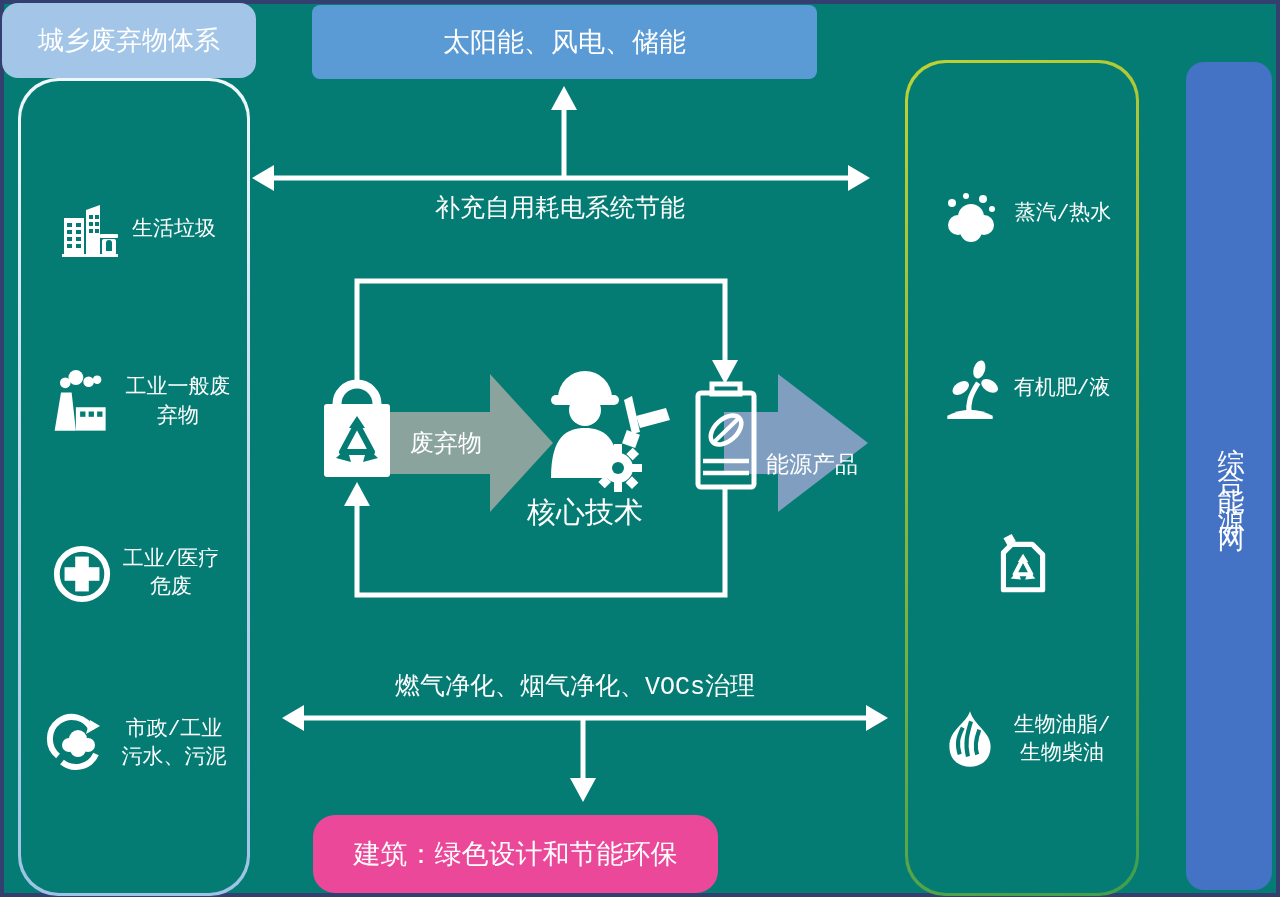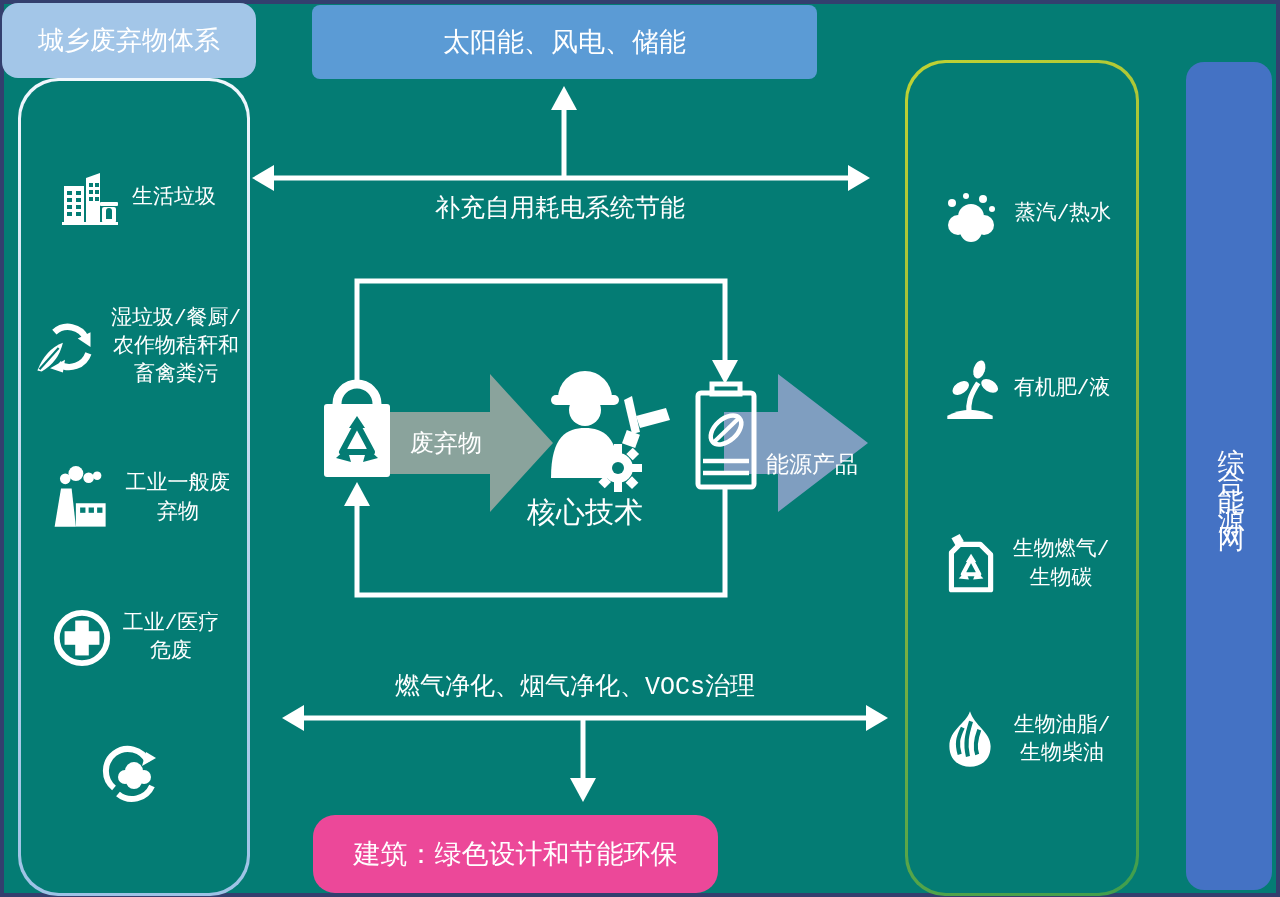--- a/index.html
+++ b/index.html
@@ -147,33 +147,20 @@
             <rect x="33" y="24" width="4" height="4"></rect>
               <rect x="39" y="24" width="4" height="4"></rect>
             <rect x="33" y="31" width="4" height="4"></rect>
               <rect x="39" y="31" width="4" height="4"></rect>
             <path d="M50,45 a3,3 0 0 1 6,0 v8 h-6 Z"></path>
           </g>
         </svg>
         <div class="p-label">生活垃圾</div>
       </div>
 
-      <div class="p-item">
-        <svg class="ic" width="76" height="68" viewBox="0 0 64 64">
-          <path d="M22,18 A19,19 0 0 1 52,24" stroke="#fff" stroke-width="6" fill="none"></path>
-          <polygon points="56,32 44,24 56,18" fill="#fff"></polygon>
-          <path d="M54,38 A19,19 0 0 1 26,48" stroke="#fff" stroke-width="6" fill="none"></path>
-          <polygon points="18,52 32,44 30,56" fill="#fff"></polygon>
-          <path d="M6,54 Q14,34 30,28 Q26,46 10,55 Z" fill="#fff"></path>
-          <line x1="8" y1="53" x2="26" y2="33" stroke="#047c74" stroke-width="2"></line>
-        </svg>
-        <div class="p-label">湿垃圾/餐厨/
-农作物秸秆和
-畜禽粪污</div>
-      </div>
 
       <div class="p-item">
         <svg class="ic" width="80" height="68" viewBox="0 0 64 64">
           <g fill="#fff">
             <circle cx="20" cy="13" r="5"></circle>
               <circle cx="30" cy="8" r="7"></circle>
               <circle cx="42" cy="12" r="5"></circle>
               <circle cx="50" cy="10" r="4"></circle>
             <polygon points="10,58 16,22 26,22 30,58"></polygon>
             <rect x="30" y="36" width="28" height="22"></rect>
@@ -203,20 +190,22 @@
           <path d="M12,44 A22,22 0 1 1 46,18" stroke="#fff" stroke-width="6" fill="none"></path>
           <polygon points="54,14 40,22 44,8" fill="#fff"></polygon>
           <path d="M16,50 A22,22 0 0 0 50,42" stroke="#fff" stroke-width="6" fill="none"></path>
           <g fill="#fff">
             <circle cx="23" cy="33" r="7"></circle>
               <circle cx="32" cy="27" r="9"></circle>
               <circle cx="42" cy="33" r="7"></circle>
               <circle cx="32" cy="37" r="8"></circle>
           </g>
         </svg>
+        <div class="p-label">市政/工业
+污水、污泥</div>
       </div>
 
     </div>
   </div>
 
   <div class="abs panel-wrap right-wrap">
     <div class="panel">
 
 
       <div class="p-item">
@@ -248,22 +237,20 @@
 
       <div class="p-item">
         <svg class="ic" width="70" height="66" viewBox="0 0 64 64">
           <polygon points="14,6 22,2 26,9 18,13" fill="#fff"></polygon>
           <path d="M22,12 H42 L52,22 V56 H14 V20 Z" stroke="#fff" stroke-width="5" fill="none" stroke-linejoin="round"></path>
           <path d="M33,26 L25,41 L41,41 Z" stroke="#fff" stroke-width="4" fill="none" stroke-linejoin="round"></path>
           <polygon points="33,21 28,29 38,29" fill="#fff"></polygon>
           <polygon points="21,45 28,38 31,46" fill="#fff"></polygon>
           <polygon points="45,45 38,38 35,46" fill="#fff"></polygon>
         </svg>
-        <div class="p-label">生物燃气/
-生物碳</div>
       </div>
 
       <div class="p-item">
         <svg class="ic" width="72" height="66" viewBox="0 0 64 64">
           <path d="M32,4 C28,16 12,22 12,38 C12,51 21,58 32,58 C43,58 52,51 52,38 C52,24 36,18 32,4 Z" fill="#fff"></path>
           <path d="M25,20 C20,30 19,36 22,46" stroke="#047c74" stroke-width="4" fill="none"></path>
           <path d="M33,14 C29,27 27,35 30,48" stroke="#047c74" stroke-width="4" fill="none"></path>
           <path d="M41,22 C38,30 36,38 39,46" stroke="#047c74" stroke-width="4" fill="none"></path>
         </svg>
         <div class="p-label">生物油脂/

